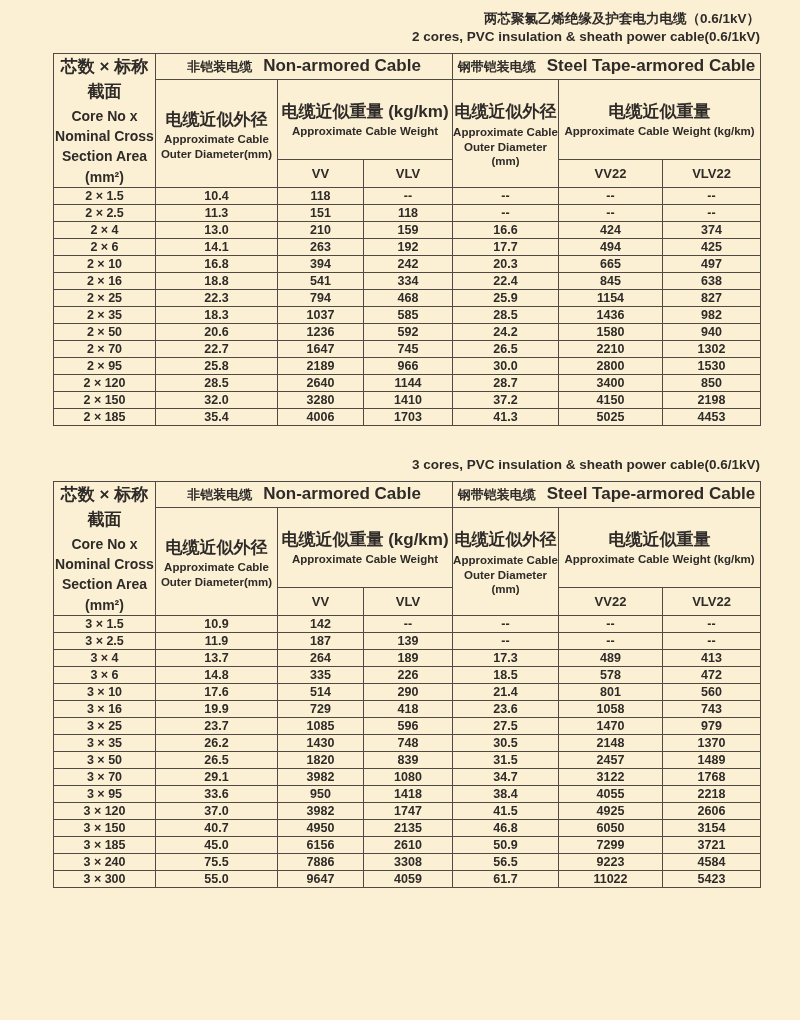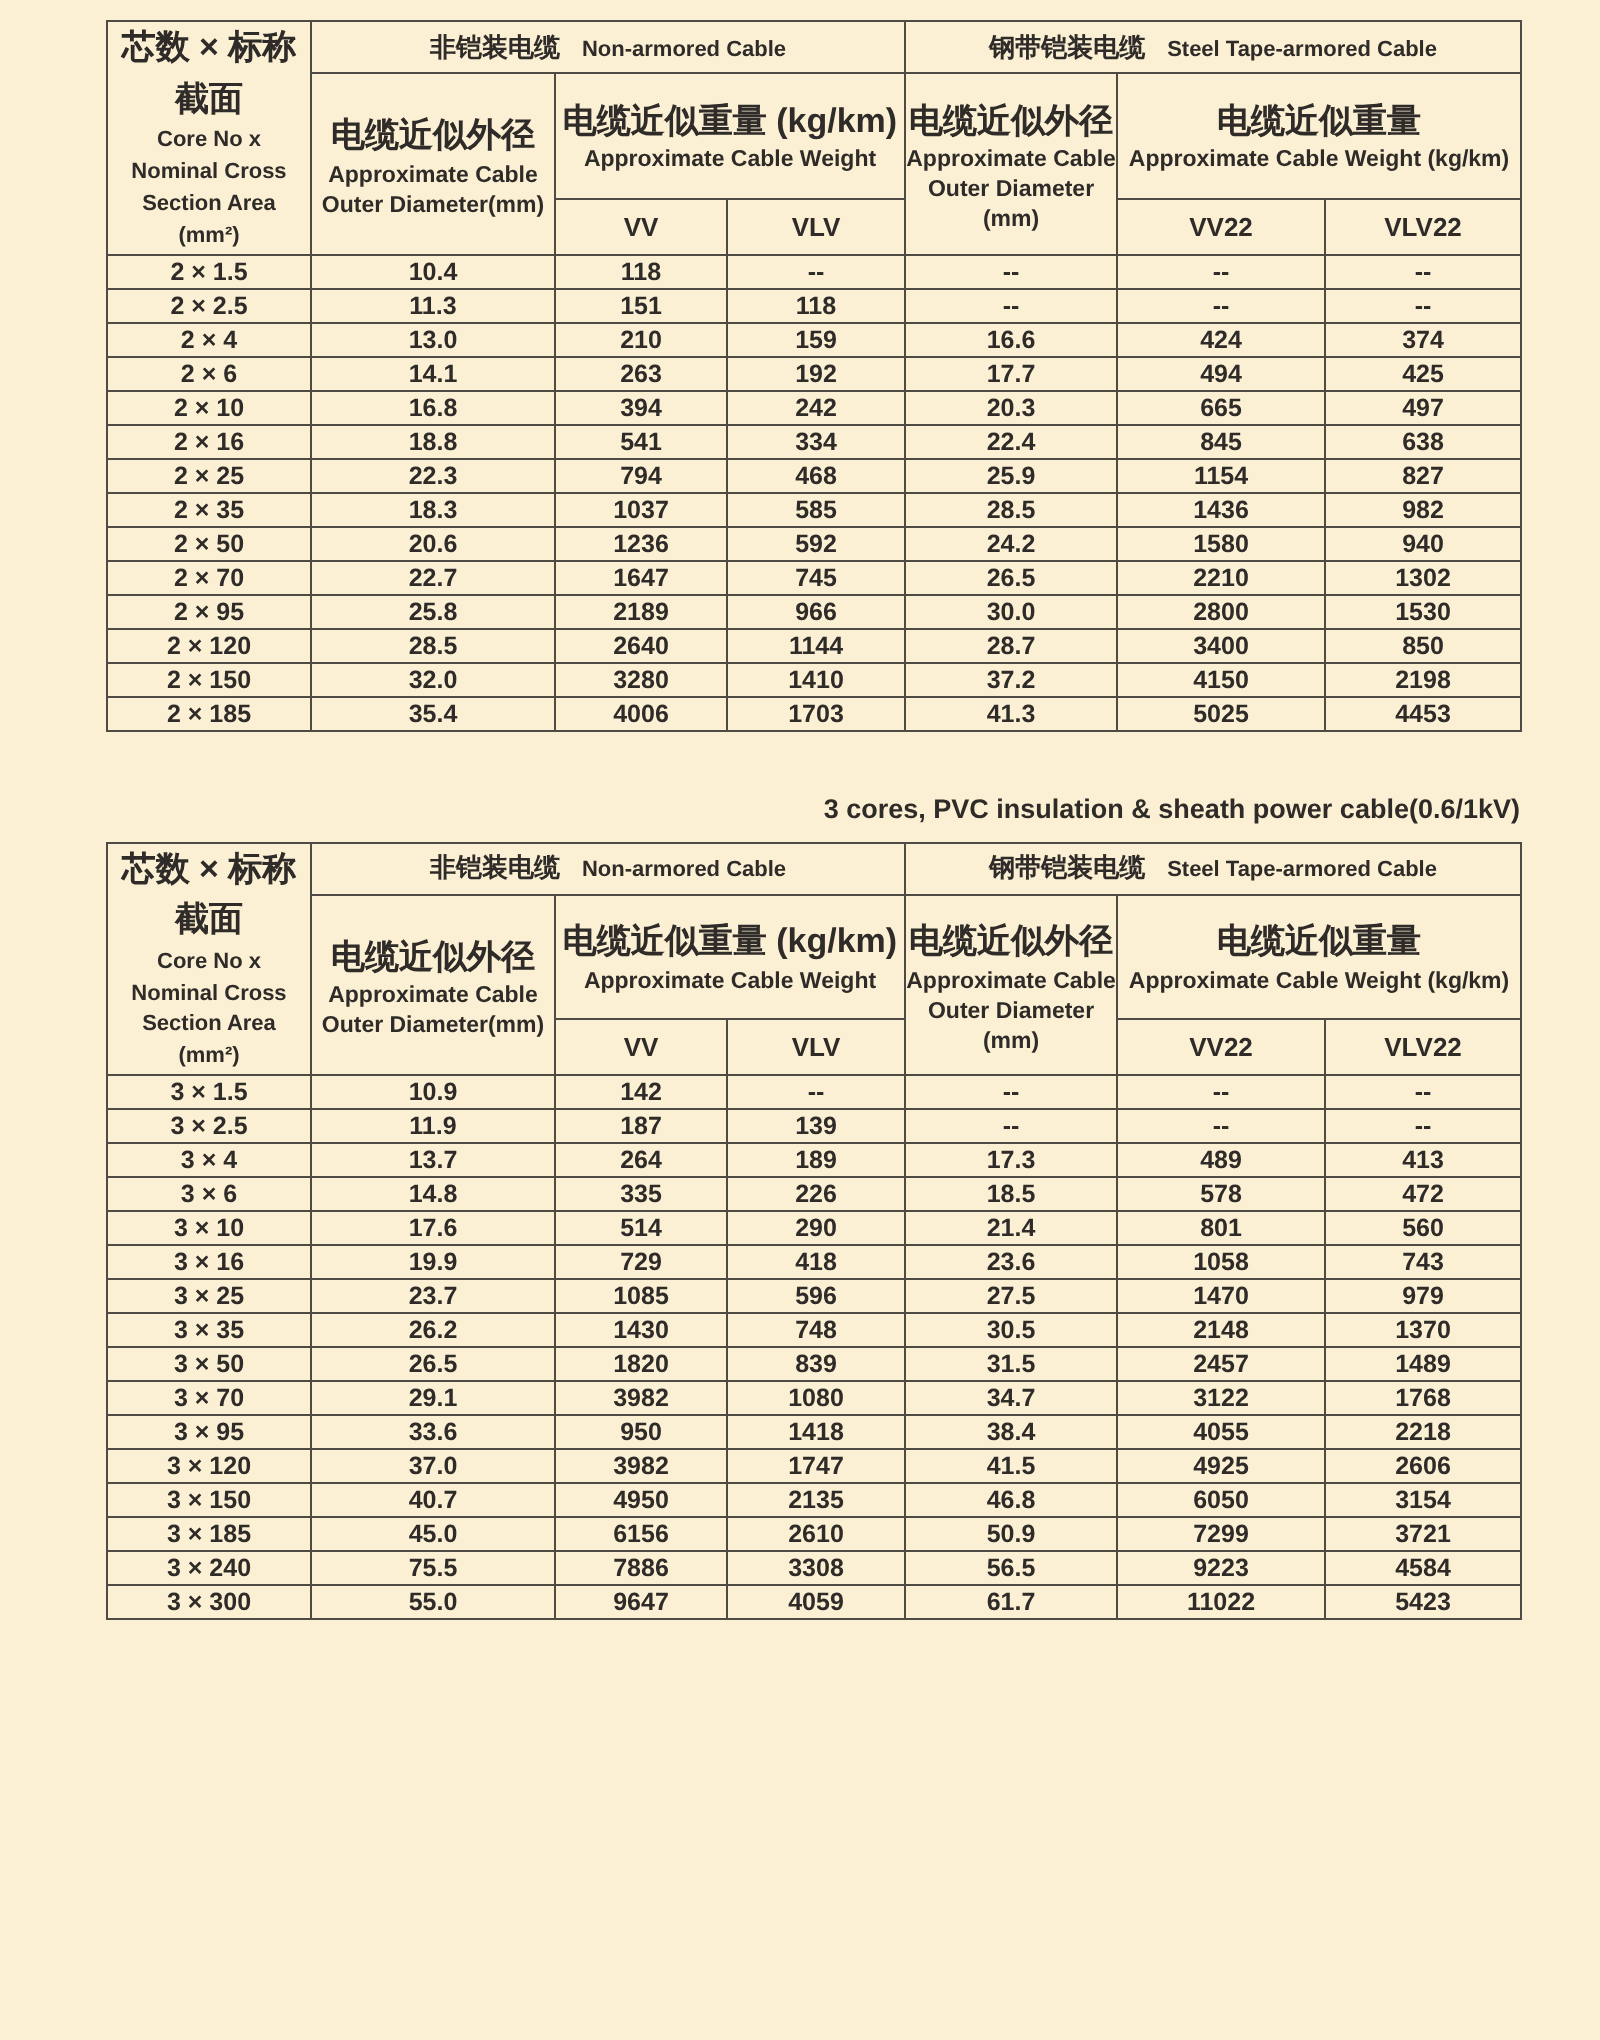--- a/index.html
+++ b/index.html
@@ -16,36 +16,40 @@
   .title-zh,.title-en{white-space:nowrap;}
   .spec-table{border-collapse:collapse;table-layout:fixed;width:707px;background:#FCF0D4;}
   .spec-table th,.spec-table td{
     border:1px solid #4F4A44;
     text-align:center;vertical-align:middle;
     padding:0;font-weight:700;color:#2E2B28;
   }
   .zh{font-size:17px;line-height:1.5;}
   .en{font-size:11.5px;line-height:1.3;}
   .corner-cell .zh{margin-bottom:1px;}
-  .corner-cell .en{font-size:11px;line-height:1.45;}
+  .corner-cell .en{font-size:14px;line-height:1.45;}
   .group-cell{height:25px;}
   .group-cell .zh{display:inline;font-size:13px;}
-  .group-cell .en{display:inline;font-size:11px;margin-left:11px;}
+  .group-cell .en{display:inline;font-size:17px;margin-left:11px;}
   .wt-cell{height:44px;}
   .od-cell .zh{margin-top:2px;}
   .sub-cell{height:27px;font-size:13px;}
   .spec-table td{height:16px;font-size:12.5px;}
   .section-gap{margin-top:30px;}
 </style>
 </head>
 <body>
 
 <div class="page">
 
   <section class="spec-section">
+    <div class="titles">
+      <div class="title-zh">两芯聚氯乙烯绝缘及护套电力电缆（0.6/1kV）</div>
+      <div class="title-en">2 cores, PVC insulation &amp; sheath power cable(0.6/1kV)</div>
+    </div>
     <table class="spec-table">
       <colgroup>
         <col style="width:102px">
           <col style="width:122px">
           <col style="width:86px">
           <col style="width:89px">
           <col style="width:106px">
           <col style="width:104px">
           <col style="width:98px">
       </colgroup>

